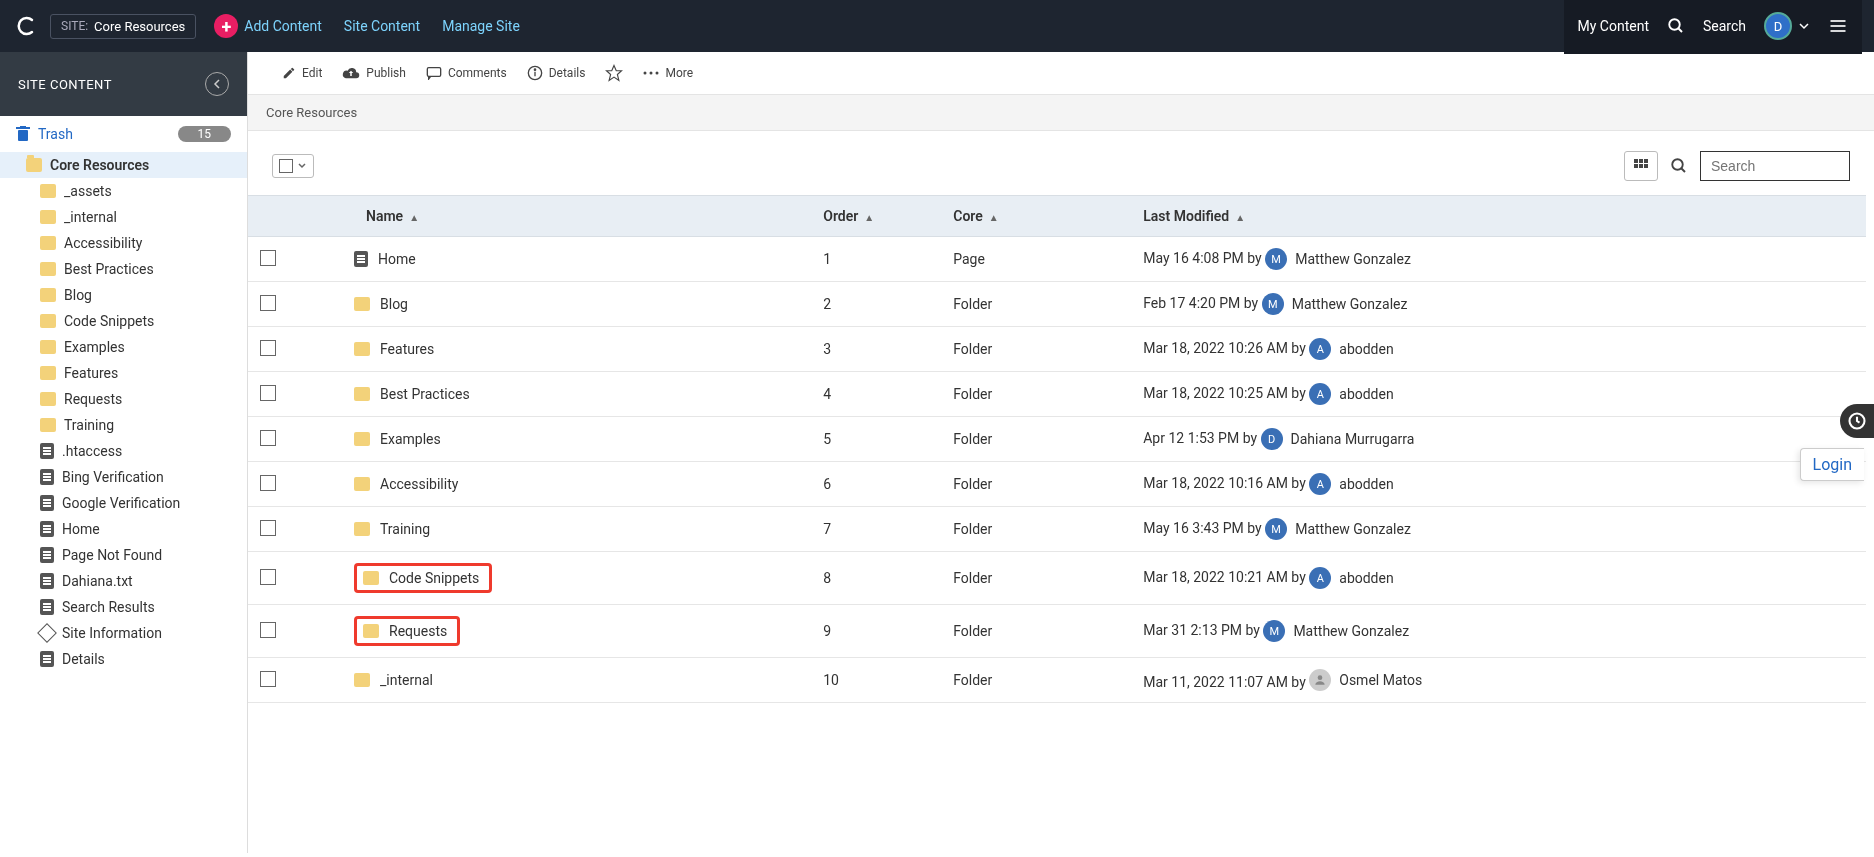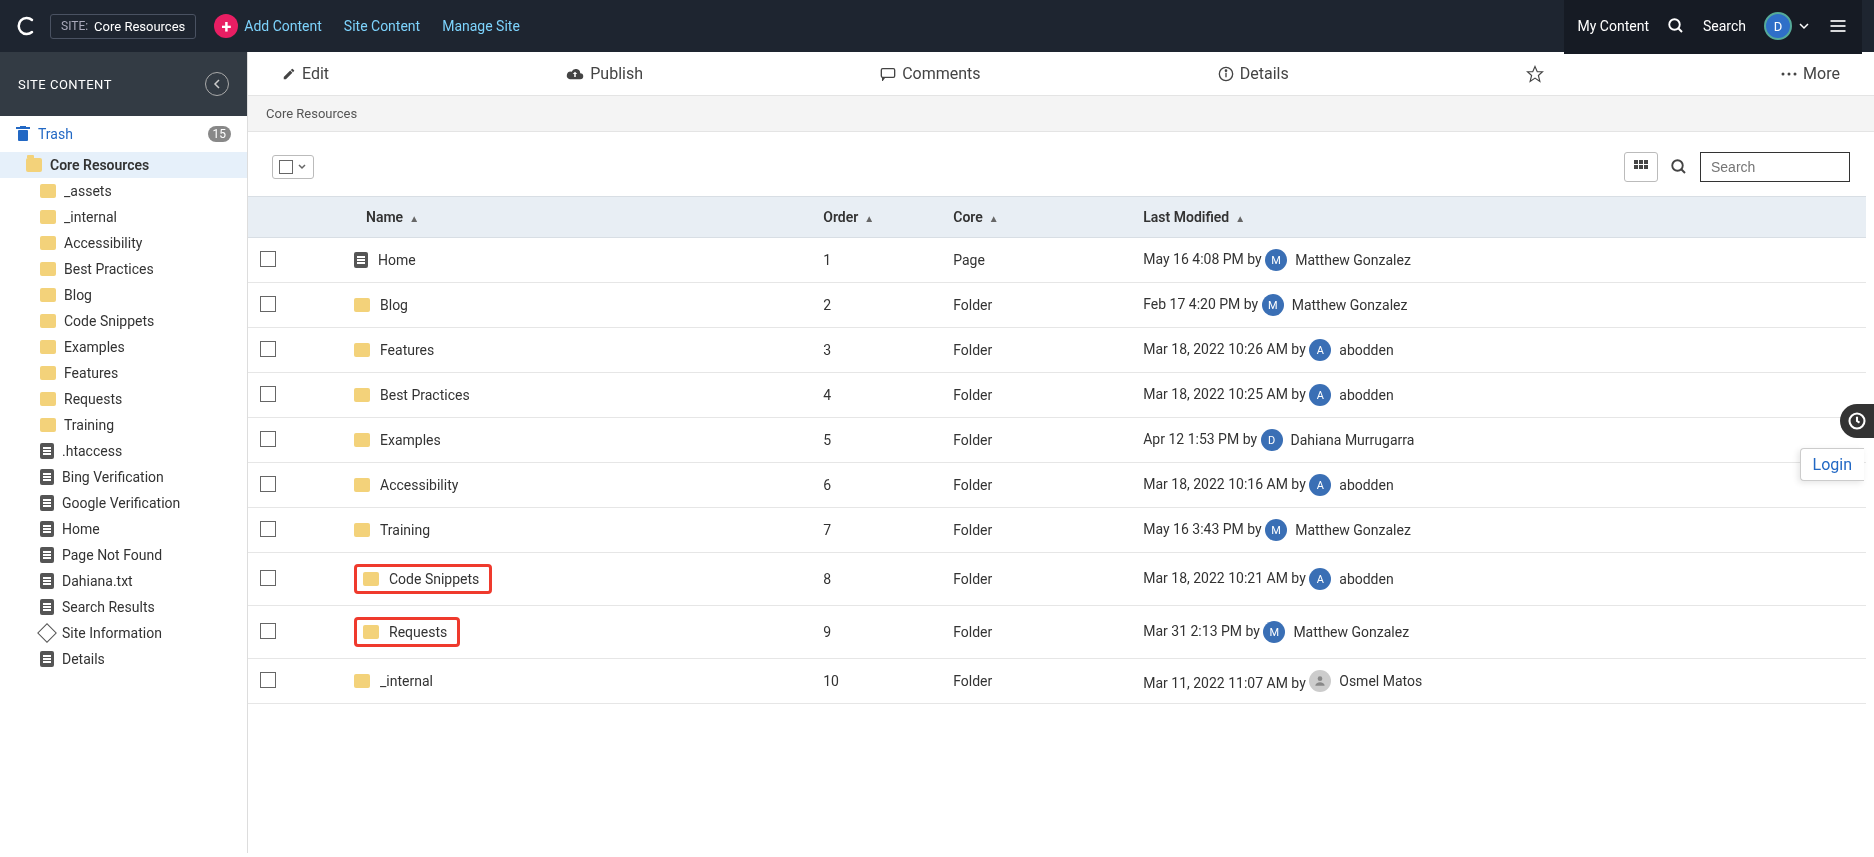--- a/index.html
+++ b/index.html
@@ -18,34 +18,34 @@
   .icon { display: inline-flex; align-items: center; justify-content: center; }
   
   
   .layout { display: flex; height: calc(100vh - 56px); }
   
   
   .sidebar { width: 248px; background: #fff; border-right: 1px solid #ddd; overflow-y: auto; display: flex; flex-direction: column; }
   .sidebar-header { background: #333b44; color: #fff; padding: 20px 18px; display: flex; align-items: center; justify-content: space-between; font-size: 13px; letter-spacing: 0.5px; }
   .collapse-btn { width: 24px; height: 24px; border: 1.5px solid #aaa; border-radius: 50%; display: flex; align-items: center; justify-content: center; color: #aaa; }
   .trash-row { display: flex; align-items: center; padding: 10px 16px; gap: 8px; color: #2268c4; cursor: pointer; }
-  .trash-row .count { margin-left: auto; background: #888; color: #fff; border-radius: 10px; padding: 1px 5px; font-size: 12px; }
+  .trash-row .count { margin-left: auto; background: #888; color: #fff; border-radius: 10px; padding: 1px 20px; font-size: 12px; }
   .tree { flex: 1; font-size: 14px; }
   .tree-item { display: flex; align-items: center; padding: 5px 8px 5px 26px; gap: 8px; cursor: pointer; }
   .tree-item.active { background: #e6f0fa; font-weight: 600; }
   .tree-item.child { padding-left: 40px; }
   .folder-icon { width: 16px; height: 14px; background: #f3d27a; border-radius: 2px; position: relative; flex-shrink: 0; }
   .folder-icon.open::before { content: ""; position: absolute; top: -3px; left: 1px; width: 7px; height: 3px; background: #f3d27a; border-radius: 1px 1px 0 0; }
   .page-icon { width: 14px; height: 16px; background: #555; border-radius: 2px; flex-shrink: 0; position: relative; }
   .page-icon::after { content: ""; position: absolute; top: 4px; left: 3px; right: 3px; height: 2px; background: #fff; box-shadow: 0 3px 0 #fff, 0 6px 0 #fff; }
   .block-icon { width: 14px; height: 14px; border: 1.5px solid #555; transform: rotate(45deg); flex-shrink: 0; }
   
   
   .content { flex: 1; display: flex; flex-direction: column; overflow: hidden; position: relative; }
-  .actions-bar { display: flex; justify-content: space-between; gap: 20px; padding: 12px 34px; color: #444; font-size: 16px; }
+  .actions-bar { display: flex; justify-content: flex-start; gap: 20px; padding: 12px 34px; color: #444; font-size: 12px; }
   .action-item { display: flex; align-items: center; gap: 6px; cursor: pointer; }
   .page-title-row { display: flex; align-items: center; gap: 10px; padding: 6px 18px 14px 18px; font-size: 20px; font-weight: 500; }
   .page-title-row .folder-icon { width: 22px; height: 18px; }
   .breadcrumb { background: #f4f4f4; padding: 10px 18px; color: #555; font-size: 13px; border-top: 1px solid #e4e4e4; border-bottom: 1px solid #e4e4e4; }
   
   .toolbar { display: flex; align-items: center; padding: 20px 24px 14px 24px; gap: 12px; }
   .selectall { border: 1px solid #bbb; border-radius: 3px; padding: 4px 6px; display: flex; align-items: center; gap: 4px; }
   .selectall .box { width: 14px; height: 14px; border: 1.5px solid #666; }
   .toolbar-spacer { flex: 1; }
   .view-btn { border: 1px solid #bbb; border-radius: 3px; padding: 6px 8px; }

